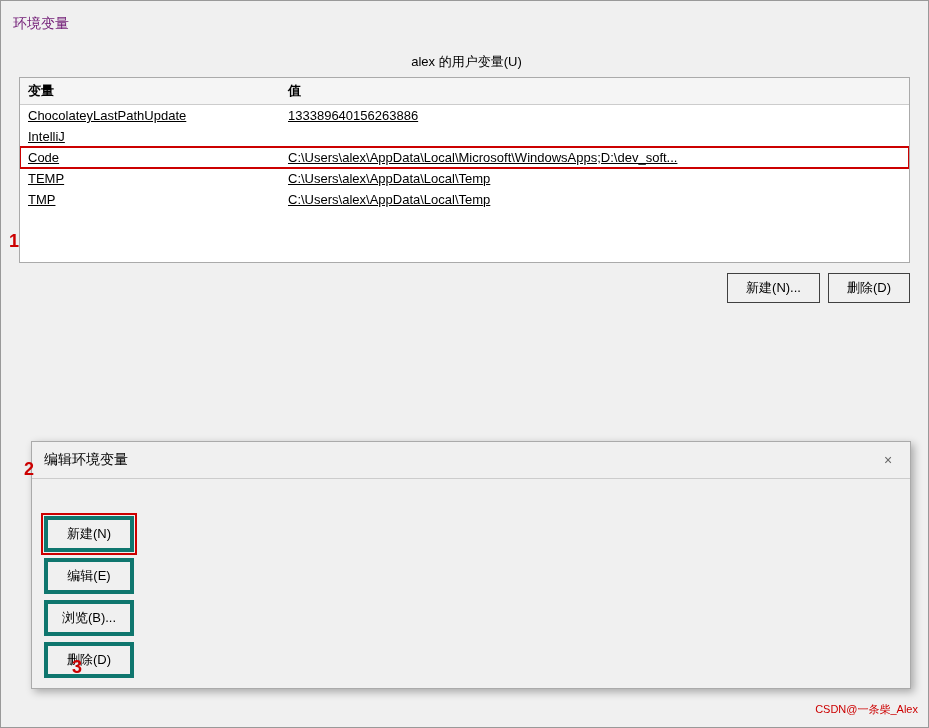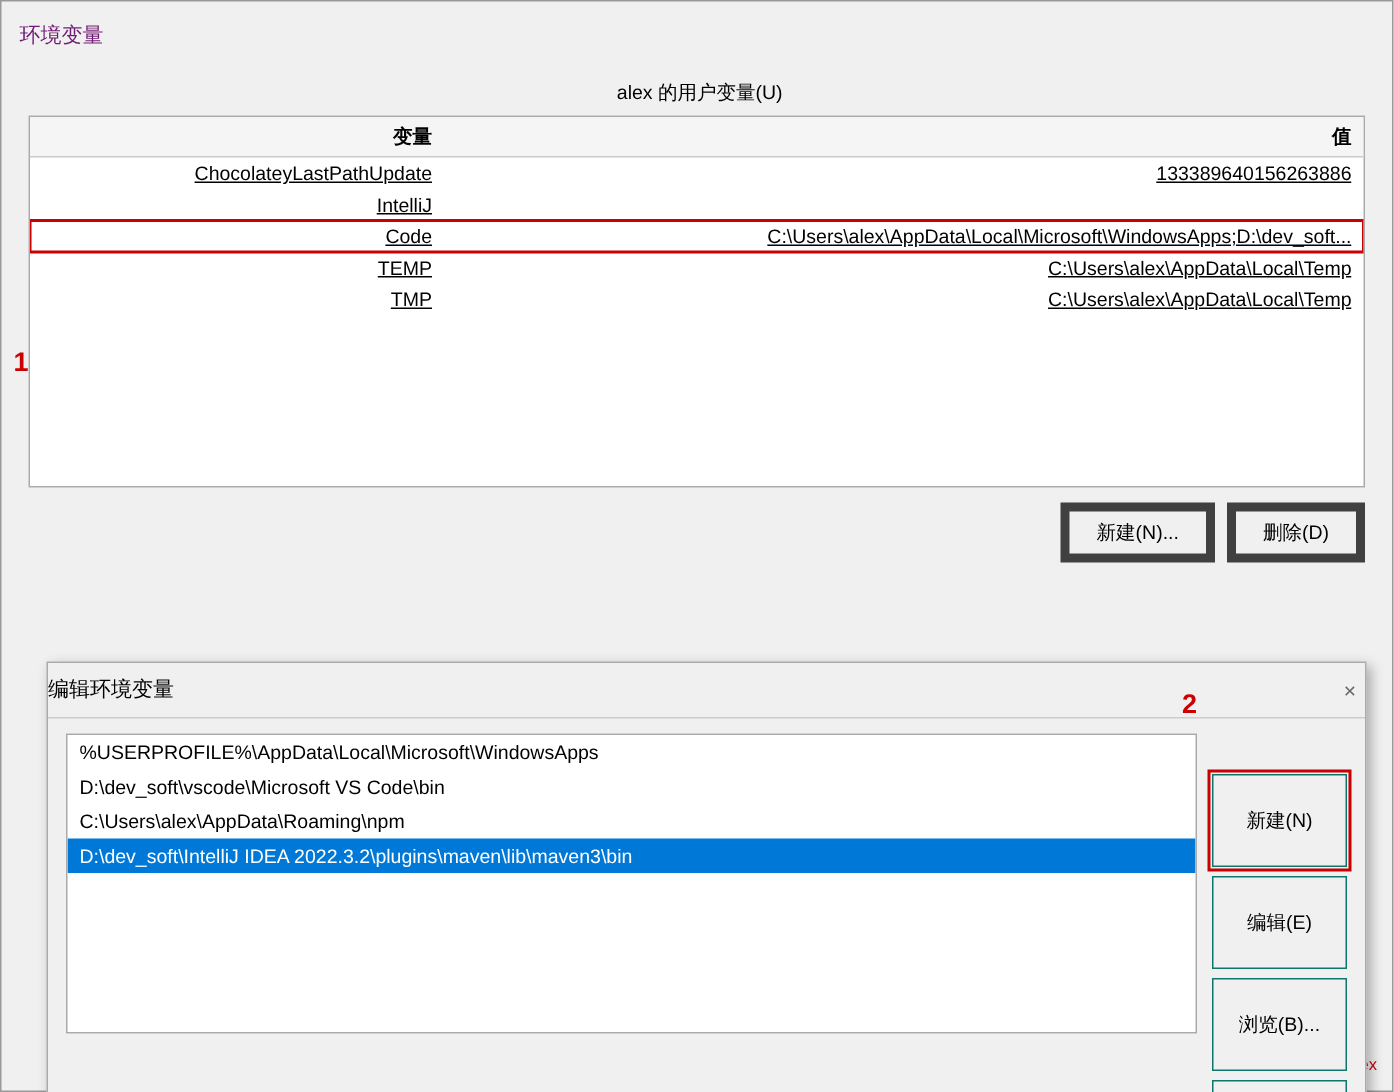--- a/index.html
+++ b/index.html
@@ -31,23 +31,22 @@
       font-size: 13px;
       margin-bottom: 6px;
       padding-left: 4px;
       text-align: center;
     }
 
     .table-container {
       border: 1px solid #aaa;
       background: #fff;
       margin: 0 8px;
-      height: 248px;
+      height: 186px;
       overflow-y: auto;
-      text-align: right;
     }
 
     .table-header {
       display: grid;
       grid-template-columns: 260px 1fr;
       background: #f5f5f5;
       border-bottom: 1px solid #ccc;
       padding: 4px 8px;
       font-weight: bold;
     }
@@ -75,21 +74,21 @@
     .btn-row {
       display: flex;
       justify-content: flex-end;
       gap: 8px;
       margin: 10px 8px 0 8px;
     }
 
     .btn {
       padding: 5px 18px;
       background: #f0f0f0;
-      border: 6px solid #404040;
+      border: 1px solid #404040;
       cursor: pointer;
       font-family: "Microsoft YaHei", sans-serif;
       font-size: 13px;
       min-width: 80px;
     }
 
     
     .edit-dialog {
       position: absolute;
       top: 440px;
@@ -98,21 +97,21 @@
       background: #f0f0f0;
       border: 1px solid #aaa;
       box-shadow: 3px 3px 8px rgba(0,0,0,0.3);
       z-index: 10;
     }
 
     .edit-dialog-titlebar {
       display: flex;
       align-items: center;
       justify-content: space-between;
-      padding: 8px 0;
+      padding: 8px 12px;
       background: #f0f0f0;
       border-bottom: 1px solid #ccc;
     }
 
     .edit-dialog-title {
       font-size: 14px;
       font-weight: normal;
     }
 
     .close-btn {
@@ -152,23 +151,23 @@
     }
 
     .edit-buttons {
       display: flex;
       flex-direction: column;
       gap: 6px;
       min-width: 90px;
     }
 
     .edit-btn {
-      padding: 21px 10px;
-      background: #f0f0f0;
-      border: 1px solid #0f766e;
+      padding: 5px 10px;
+      background: #f0f0f0;
+      border: 4px solid #0f766e;
       cursor: pointer;
       font-family: "Microsoft YaHei", sans-serif;
       font-size: 13px;
       text-align: center;
     }
 
     .edit-btn.highlight {
       outline: 2px solid #cc0000;
       outline-offset: 1px;
     }
@@ -233,26 +232,20 @@
     <button class="btn">删除(D)</button>
   </div>
 
   <div class="edit-dialog">
     <div class="edit-dialog-titlebar">
       <span class="edit-dialog-title">编辑环境变量</span>
       <span class="close-btn">×</span>
     </div>
 
     <div class="edit-dialog-body">
-      <div class="path-list" id="path-list">
-          <div class="path-item">%USERPROFILE%\AppData\Local\Microsoft\WindowsApps</div>
-          <div class="path-item">D:\dev_soft\vscode\Microsoft VS Code\bin</div>
-          <div class="path-item">C:\Users\alex\AppData\Roaming\npm</div>
-          <div class="path-item selected">D:\dev_soft\IntelliJ IDEA 2022.3.2\plugins\maven\lib\maven3\bin</div>
-        </div>
 
       <div class="edit-buttons">
 
         <div class="annotation" style="position:relative; left: -20px; top: -30px; font-size:18px;">2</div>
         <button class="btn edit-btn highlight">新建(N)</button>
         <button class="btn edit-btn">编辑(E)</button>
         <button class="btn edit-btn">浏览(B)...</button>
         <button class="btn edit-btn">删除(D)</button>
       </div>
     </div>

